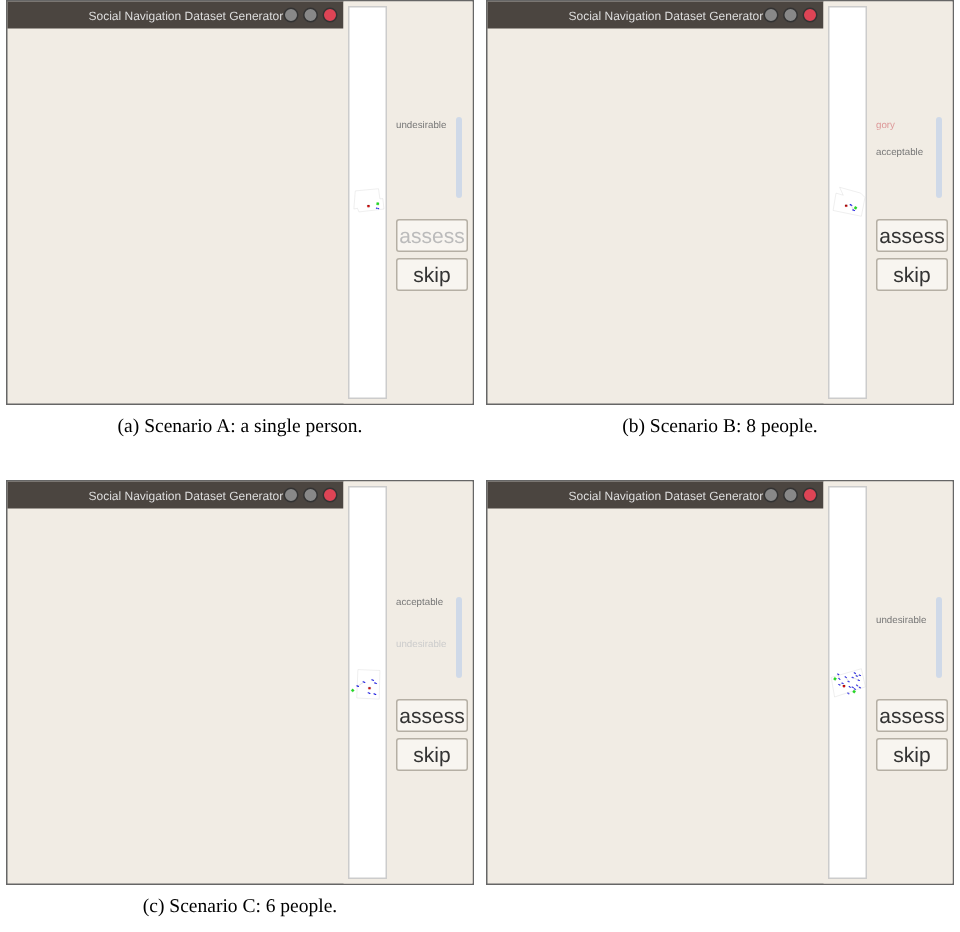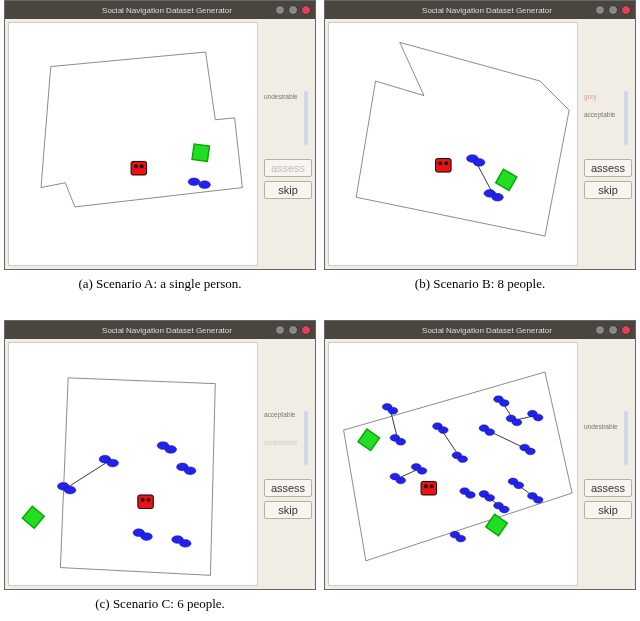--- a/index.html
+++ b/index.html
@@ -28,21 +28,21 @@
       padding: 6px 0 28px 0;
       font-size: 13px;
     }
     .app-window {
       width: 312px;
       height: 270px;
       background: #f1ece4;
       border: 1px solid #666;
       position: relative;
       display: flex;
-      flex-direction: column;
+      flex-direction: row;
     }
     .title-bar {
       height: 18px;
       background: #4b4540;
       display: flex;
       align-items: center;
       justify-content: space-between;
       padding: 0 4px;
     }
     .title-text {
@@ -103,21 +103,21 @@
       top: 2px;
       width: 4px;
       height: 54px;
       background: #cfd9e8;
       border-radius: 2px;
     }
     .ui-btn {
       background: #f8f5f0;
       border: 1px solid #b5afa4;
       border-radius: 2px;
-      font-size: 11px;
+      font-size: 14px;
       padding: 2px 0;
       text-align: center;
       color: #333;
       font-family: Arial, sans-serif;
     }
     .ui-btn.disabled { color: #bbb; }
     svg { position: absolute; left: 0; top: 0; width: 100%; height: 100%; }
     .room { fill: none; stroke: #555; stroke-width: 0.7; }
     .robot-body { fill: #e11; stroke: #000; stroke-width: 1; }
     .goal-body { fill: #2d2; stroke: #0a0; stroke-width: 1.5; }

